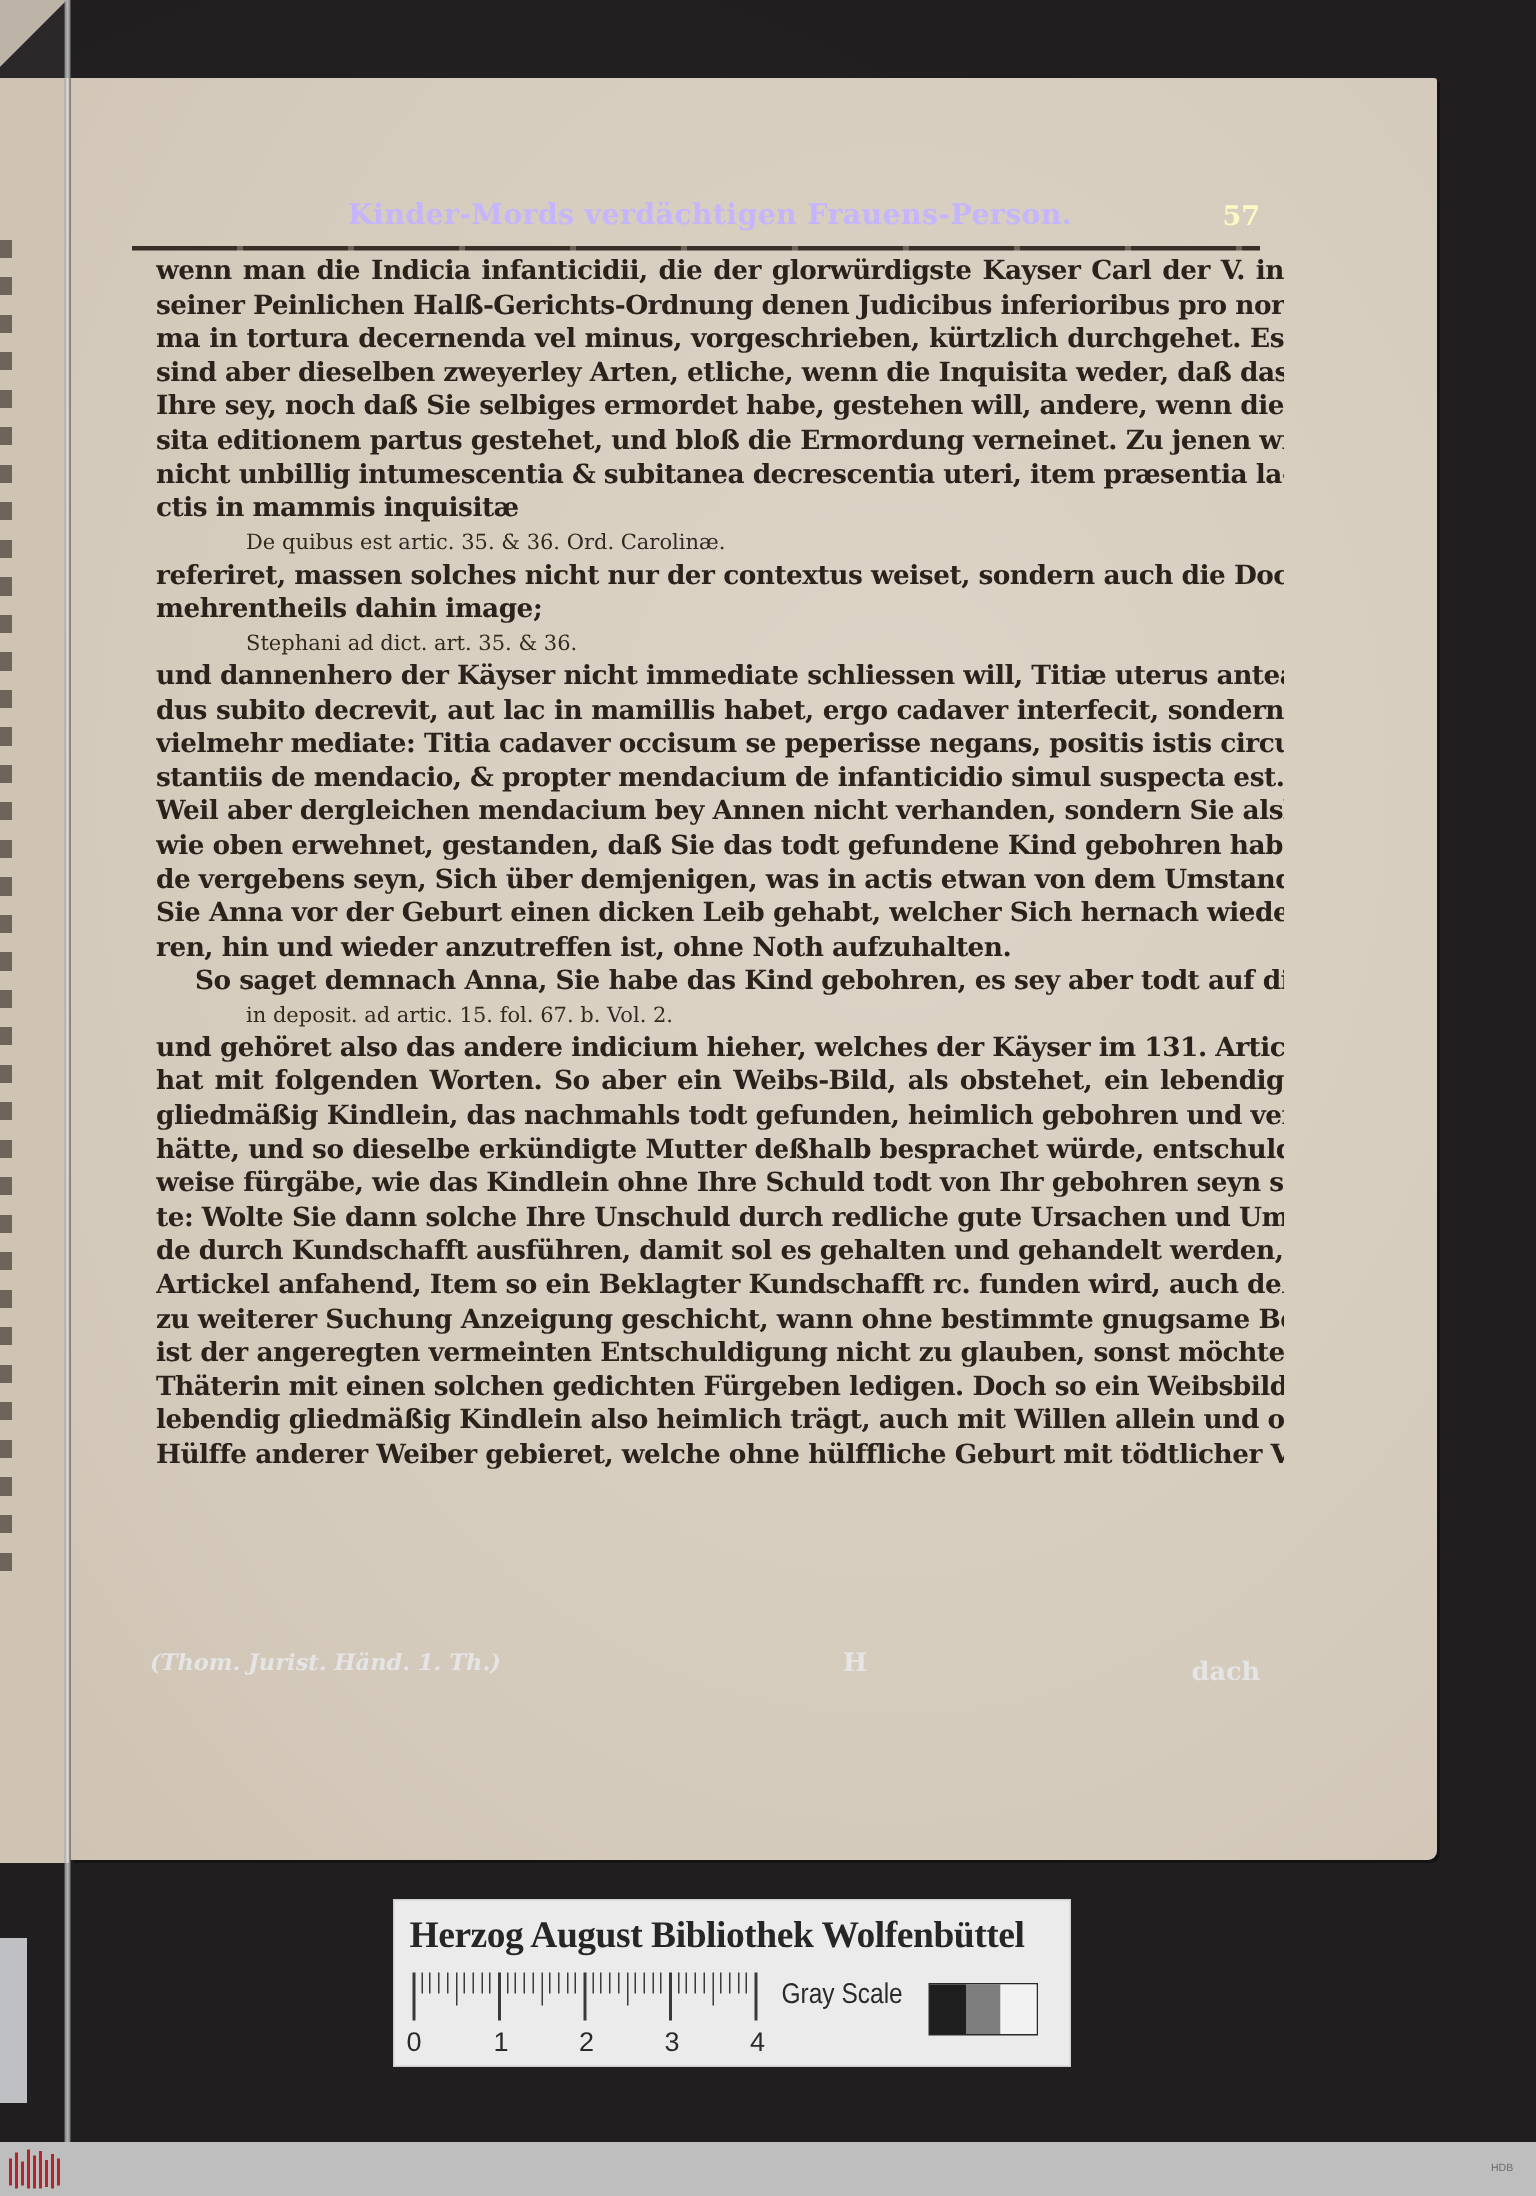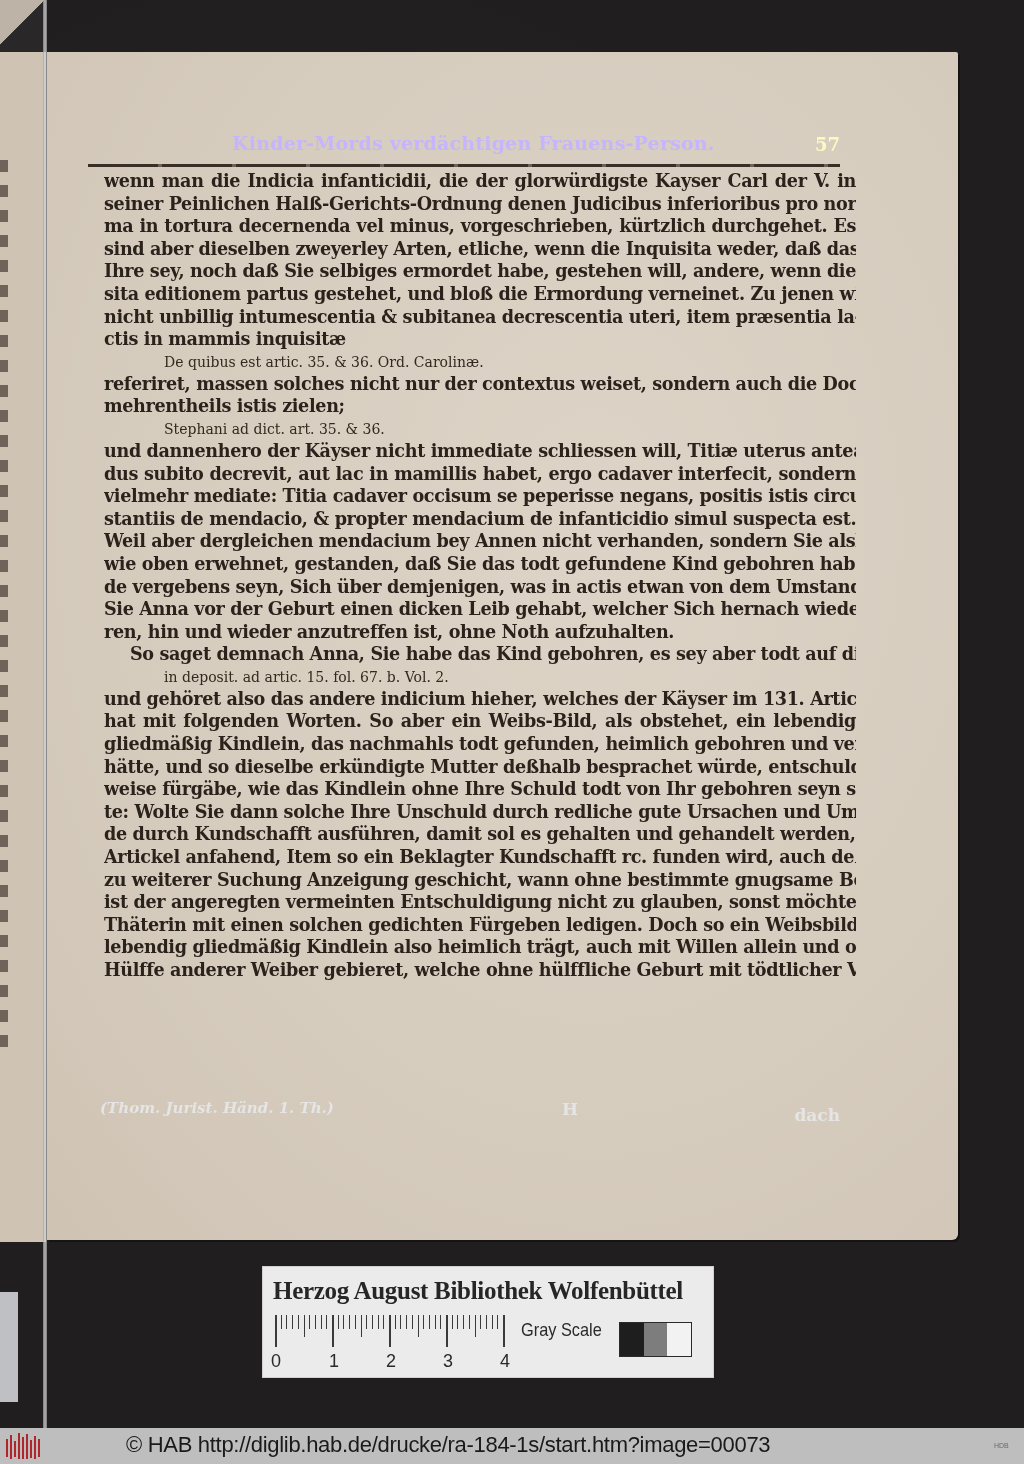--- a/index.html
+++ b/index.html
@@ -164,21 +164,21 @@
     <div class="line">wenn man die Indicia infanticidii, die der glorwürdigste Kayser Carl der V. in</div>
     <div class="line">seiner Peinlichen Halß-Gerichts-Ordnung denen Judicibus inferioribus pro nor-</div>
     <div class="line">ma in tortura decernenda vel minus, vorgeschrieben, kürtzlich durchgehet. Es</div>
     <div class="line">sind aber dieselben zweyerley Arten, etliche, wenn die Inquisita weder, daß das Kind</div>
     <div class="line">Ihre sey, noch daß Sie selbiges ermordet habe, gestehen will, andere, wenn die Inqui-</div>
     <div class="line">sita editionem partus gestehet, und bloß die Ermordung verneinet. Zu jenen wird</div>
     <div class="line">nicht unbillig intumescentia &amp; subitanea decrescentia uteri, item præsentia la-</div>
     <div class="line last">ctis in mammis inquisitæ</div>
     <div class="cite">De quibus est artic. 35. &amp; 36. Ord. Carolinæ.</div>
     <div class="line">referiret, massen solches nicht nur der contextus weiset, sondern auch die Doctores</div>
-    <div class="line last">mehrentheils istis zielen;</div>
+    <div class="line last">mehrentheils dahin image;</div>
     <div class="cite">Stephani ad dict. art. 35. &amp; 36.</div>
     <div class="line">und dannenhero der Käyser nicht immediate schliessen will, Titiæ uterus antea tumi-</div>
     <div class="line">dus subito decrevit, aut lac in mamillis habet, ergo cadaver interfecit, sondern</div>
     <div class="line">vielmehr mediate: Titia cadaver occisum se peperisse negans, positis istis circum-</div>
     <div class="line">stantiis de mendacio, &amp; propter mendacium de infanticidio simul suspecta est.</div>
     <div class="line">Weil aber dergleichen mendacium bey Annen nicht verhanden, sondern Sie alsbald,</div>
     <div class="line">wie oben erwehnet, gestanden, daß Sie das todt gefundene Kind gebohren habe, so wür-</div>
     <div class="line">de vergebens seyn, Sich über demjenigen, was in actis etwan von dem Umstande, daß</div>
     <div class="line">Sie Anna vor der Geburt einen dicken Leib gehabt, welcher Sich hernach wieder verloh-</div>
     <div class="line last">ren, hin und wieder anzutreffen ist, ohne Noth aufzuhalten.</div>
@@ -270,15 +270,14 @@
         <rect x="6" y="4" width="2" height="24"></rect>
       <rect x="10" y="10" width="2" height="16"></rect>
         <rect x="14" y="2" width="2" height="26"></rect>
       <rect x="18" y="6" width="2" height="22"></rect>
         <rect x="22" y="3" width="2" height="25"></rect>
       <rect x="26" y="9" width="2" height="18"></rect>
         <rect x="30" y="5" width="2" height="23"></rect>
       <rect x="34" y="8" width="2" height="18"></rect>
     </g>
   </svg>
-  <span class="copy">© HAB http://diglib.hab.de/drucke/ra-184-1s/start.htm?image=00073</span>
   <span class="small-mark">HDB</span>
 </div>
 
 </body></html>

